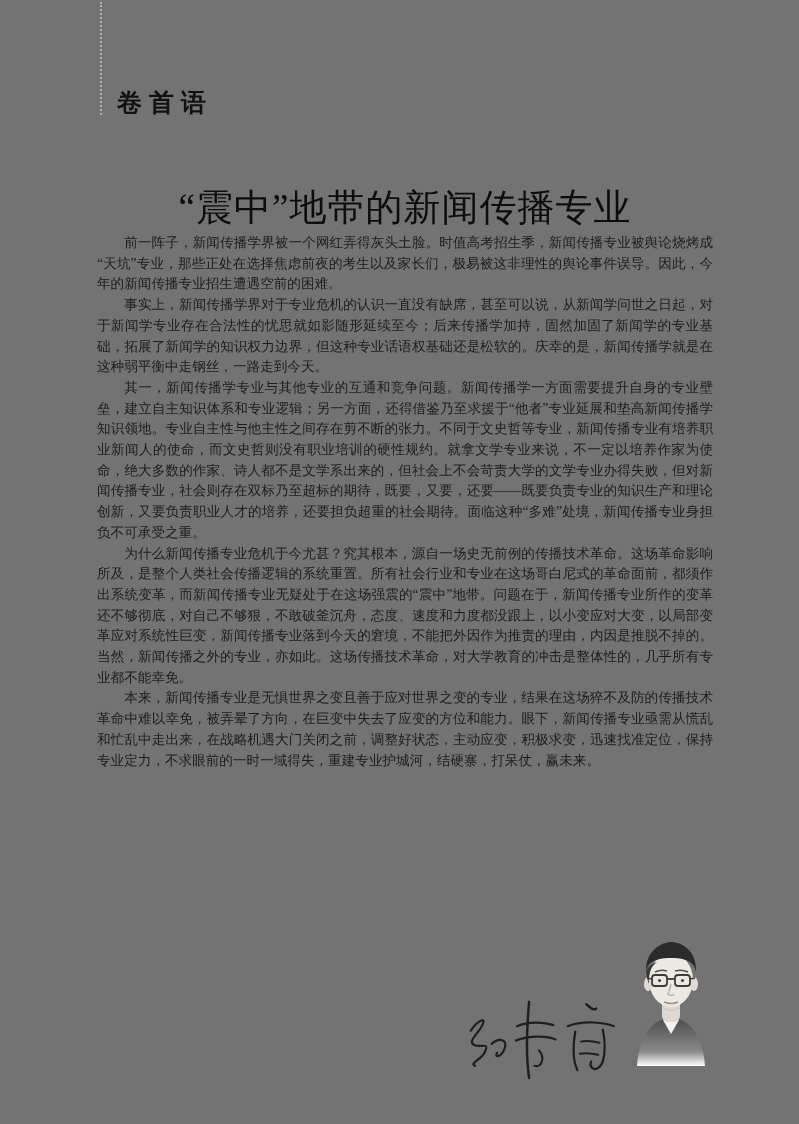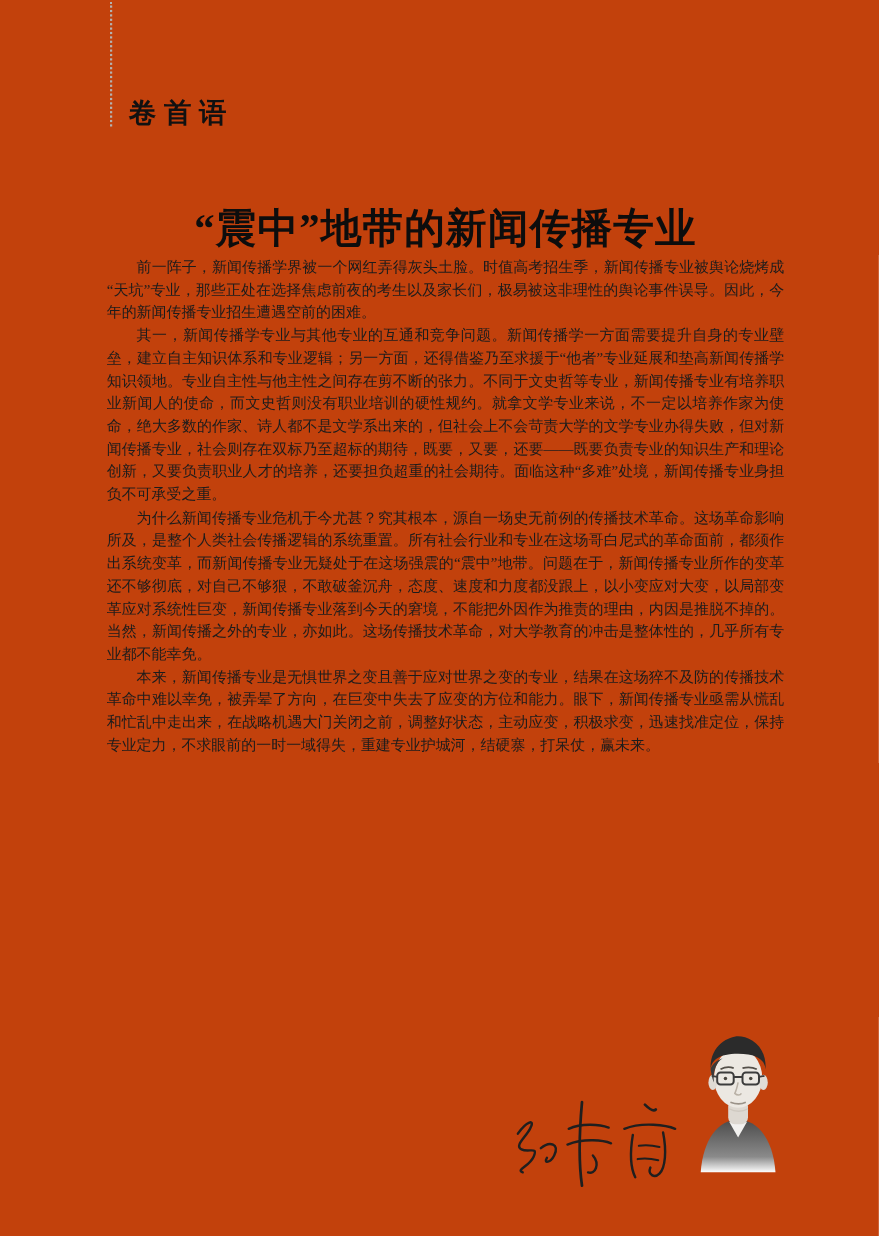--- a/index.html
+++ b/index.html
@@ -1,19 +1,19 @@
 <!DOCTYPE html>
 <html lang="zh"><head>
 <meta charset="utf-8">
 <style>
   html,body{margin:0;padding:0;background:#ffffff;}
   .page{
     position:relative;
     width:799px;height:1124px;
-    background:#c2410c;
+    background:#737373;
     overflow:hidden;
     font-family:"Liberation Serif","DejaVu Serif",serif;
     color:#1a1a1a;
   }
   .dotted-rule{
     position:absolute;
     left:100px;top:2px;
     height:113px;width:0;
     border-left:2px dotted #b3b3b3;
   }
@@ -25,21 +25,21 @@
     letter-spacing:7px;
     color:#111111;
     white-space:nowrap;
   }
   .article-title{
     position:absolute;
     left:97px;top:158px;
     width:616px;
     text-align:center;
     font-size:37px;
-    font-weight:700;
+    font-weight:400;
     letter-spacing:1px;
     color:#0d0d0d;
     white-space:nowrap;
   }
   .article-body{
     position:absolute;
     left:97px;top:233px;
     width:616px;
     font-size:13.6px;
     line-height:20.7px;
@@ -73,20 +73,21 @@
 <div class="page">
 
   <div class="dotted-rule"></div>
 
   <div class="section-label">卷首语</div>
 
   <h1 class="article-title">“震中”地带的新闻传播专业</h1>
 
   <div class="article-body">
     <p>前一阵子，新闻传播学界被一个网红弄得灰头土脸。时值高考招生季，新闻传播专业被舆论烧烤成“天坑”专业，那些正处在选择焦虑前夜的考生以及家长们，极易被这非理性的舆论事件误导。因此，今年的新闻传播专业招生遭遇空前的困难。</p>
+    <p>事实上，新闻传播学界对于专业危机的认识一直没有缺席，甚至可以说，从新闻学问世之日起，对于新闻学专业存在合法性的忧思就如影随形延续至今；后来传播学加持，固然加固了新闻学的专业基础，拓展了新闻学的知识权力边界，但这种专业话语权基础还是松软的。庆幸的是，新闻传播学就是在这种弱平衡中走钢丝，一路走到今天。</p>
     <p>其一，新闻传播学专业与其他专业的互通和竞争问题。新闻传播学一方面需要提升自身的专业壁垒，建立自主知识体系和专业逻辑；另一方面，还得借鉴乃至求援于“他者”专业延展和垫高新闻传播学知识领地。专业自主性与他主性之间存在剪不断的张力。不同于文史哲等专业，新闻传播专业有培养职业新闻人的使命，而文史哲则没有职业培训的硬性规约。就拿文学专业来说，不一定以培养作家为使命，绝大多数的作家、诗人都不是文学系出来的，但社会上不会苛责大学的文学专业办得失败，但对新闻传播专业，社会则存在双标乃至超标的期待，既要，又要，还要——既要负责专业的知识生产和理论创新，又要负责职业人才的培养，还要担负超重的社会期待。面临这种“多难”处境，新闻传播专业身担负不可承受之重。</p>
     <p>为什么新闻传播专业危机于今尤甚？究其根本，源自一场史无前例的传播技术革命。这场革命影响所及，是整个人类社会传播逻辑的系统重置。所有社会行业和专业在这场哥白尼式的革命面前，都须作出系统变革，而新闻传播专业无疑处于在这场强震的“震中”地带。问题在于，新闻传播专业所作的变革还不够彻底，对自己不够狠，不敢破釜沉舟，态度、速度和力度都没跟上，以小变应对大变，以局部变革应对系统性巨变，新闻传播专业落到今天的窘境，不能把外因作为推责的理由，内因是推脱不掉的。当然，新闻传播之外的专业，亦如此。这场传播技术革命，对大学教育的冲击是整体性的，几乎所有专业都不能幸免。</p>
     <p>本来，新闻传播专业是无惧世界之变且善于应对世界之变的专业，结果在这场猝不及防的传播技术革命中难以幸免，被弄晕了方向，在巨变中失去了应变的方位和能力。眼下，新闻传播专业亟需从慌乱和忙乱中走出来，在战略机遇大门关闭之前，调整好状态，主动应变，积极求变，迅速找准定位，保持专业定力，不求眼前的一时一域得失，重建专业护城河，结硬寨，打呆仗，赢未来。</p>
   </div>
 
   <div class="signature-block">
 
     <svg class="signature-svg" viewBox="0 0 340 200" fill="none" stroke="#1f1f1f" stroke-linecap="round" stroke-linejoin="round" aria-label="张涛甫">
 
       <path d="M26 92 C40 72 56 66 46 84 C38 99 20 112 32 118 C44 124 60 112 52 130 C45 146 22 152 34 156" stroke-width="4"></path>

